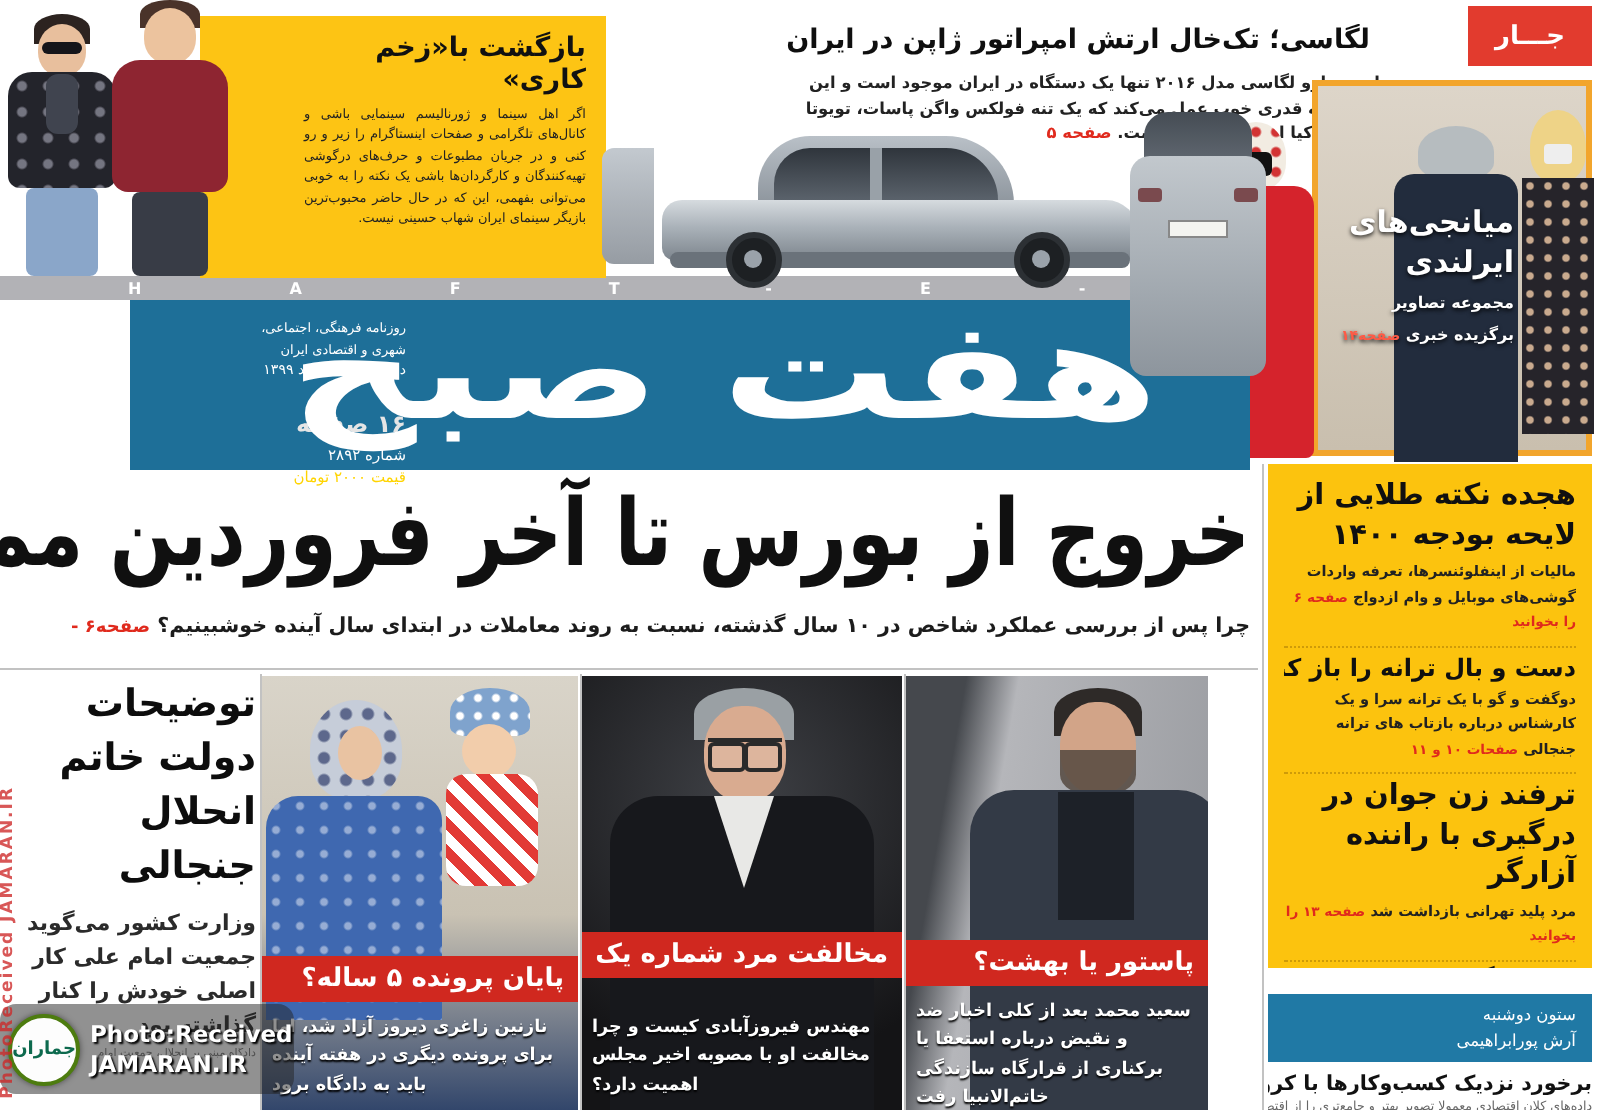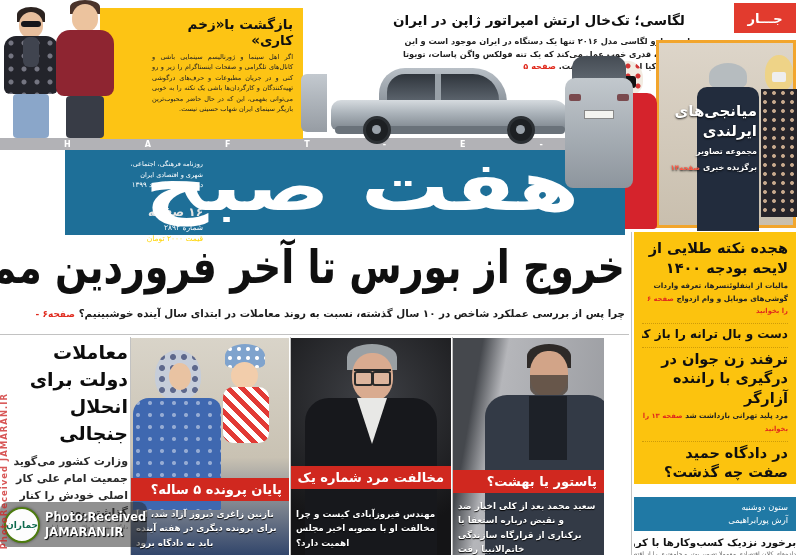--- a/index.html
+++ b/index.html
@@ -282,21 +282,21 @@
   <div class="lead-headline">خروج از بورس تا آخر فروردین ممنوع</div>
   <div class="lead-subhead"><span>چرا پس از بررسی عملکرد شاخص در ۱۰ سال گذشته، نسبت به روند معاملات در ابتدای سال آینده خوشبینیم؟</span> <span class="red">صفحه۶ -</span></div>
 
   <div class="hline"></div>
   <div class="vl vl1"></div>
   <div class="vl vl2"></div>
   <div class="vl vl3"></div>
   <div class="vl vl4"></div>
 
   <div class="left-col">
-    <div class="lc-head">معاملات دولت برای انحلال جنجالی</div>
+    <div class="lc-head">توضیحات دولت خاتم انحلال جنجالی</div>
     <div class="lc-body">وزارت کشور می‌گوید جمعیت امام علی کار اصلی خودش را کنار گذاشته بود</div>
     <div class="lc-foot">دادگاه مبنی بر انحلال، جمعیت امام</div>
   </div>
 
   <div class="watermark">
     <div class="wm-circle">جماران</div>
     <div class="wm-text">
       <div>Photo:Received</div>
       <div>JAMARAN.IR</div>
     </div>
@@ -333,20 +333,21 @@
     <div class="pbody">سعید محمد بعد از کلی اخبار ضد و نقیض درباره استعفا یا برکناری از قرارگاه سازندگی خاتم‌الانبیا رفت</div>
   </div>
 
   <div class="sidebar">
     <div class="sb-item">
       <div class="sb-head">هجده نکته طلایی از لایحه بودجه ۱۴۰۰</div>
       <div class="sb-body"><span>مالیات از اینفلوئنسرها، تعرفه واردات گوشی‌های موبایل و وام ازدواج</span> <span class="sb-ref">صفحه ۶ را بخوانید</span></div>
     </div>
     <div class="sb-item">
       <div class="sb-head sb-head-sm">دست و بال ترانه را باز کنیم</div>
+      <div class="sb-body"><span>دوگفت و گو با یک ترانه سرا و یک کارشناس درباره بازتاب های ترانه جنجالی</span> <span class="sb-ref">صفحات ۱۰ و ۱۱</span></div>
     </div>
     <div class="sb-item">
       <div class="sb-head">ترفند زن جوان در درگیری با راننده آزارگر</div>
       <div class="sb-body"><span>مرد پلید تهرانی بازداشت شد</span> <span class="sb-ref">صفحه ۱۳ را بخوانید</span></div>
     </div>
     <div class="sb-item">
       <div class="sb-head">در دادگاه حمید صفت چه گذشت؟</div>
 
     </div>
   </div>

